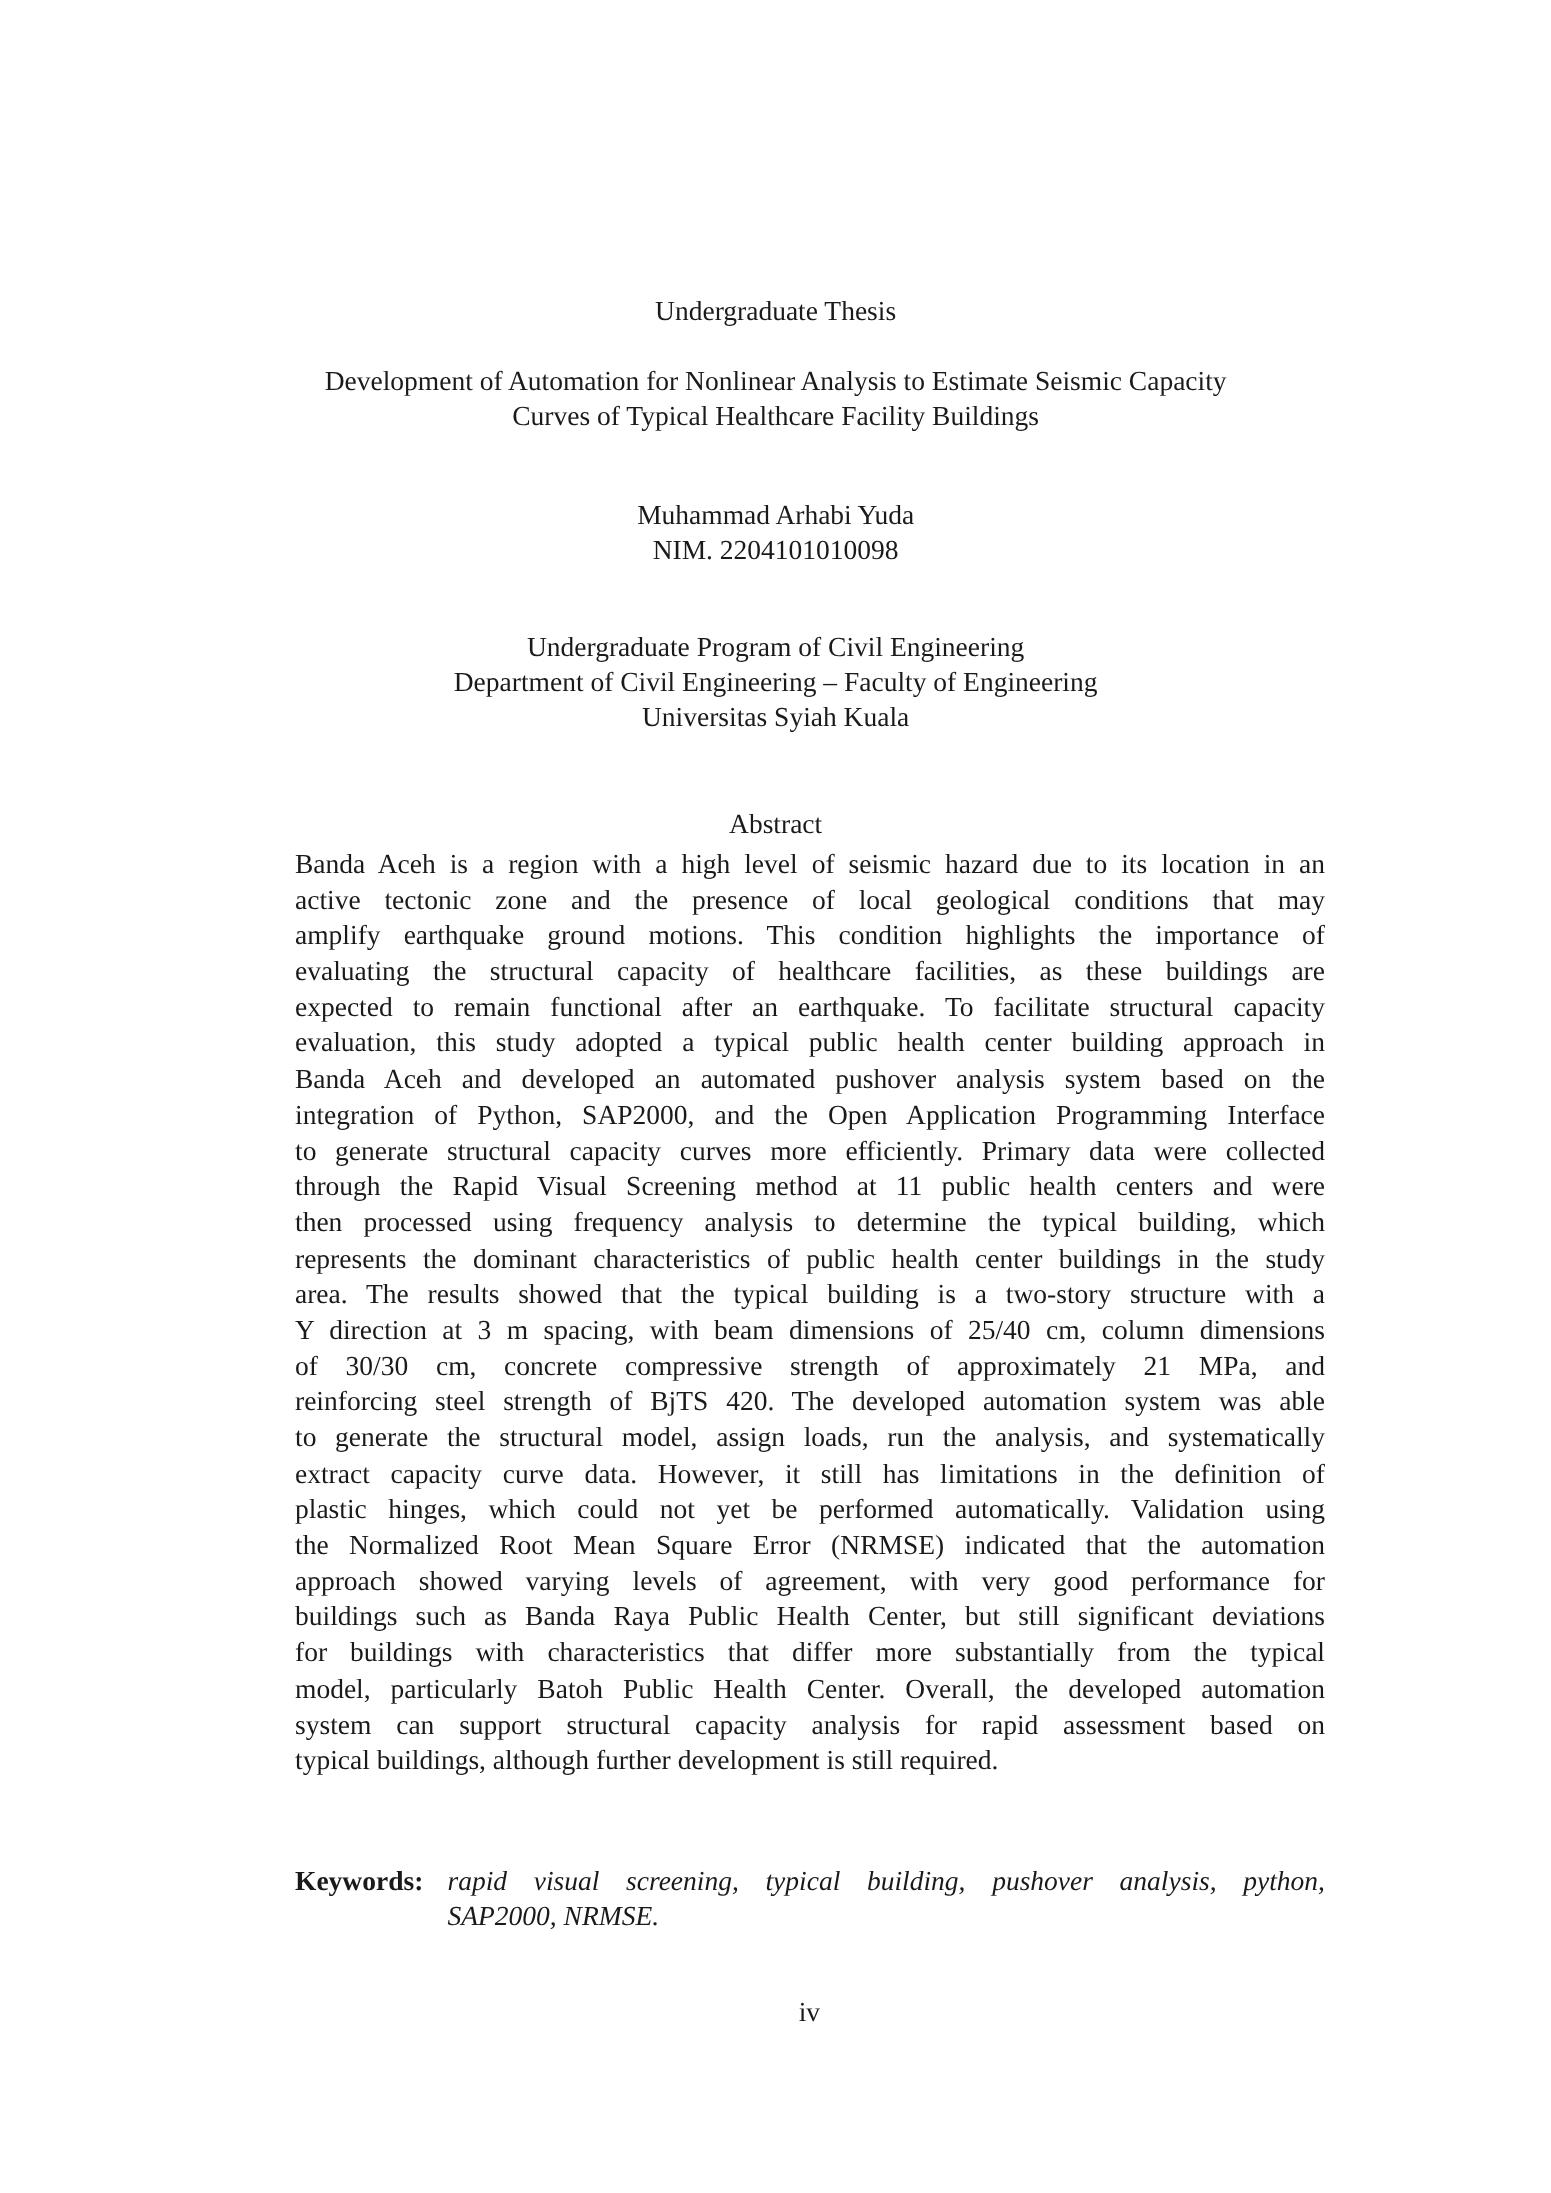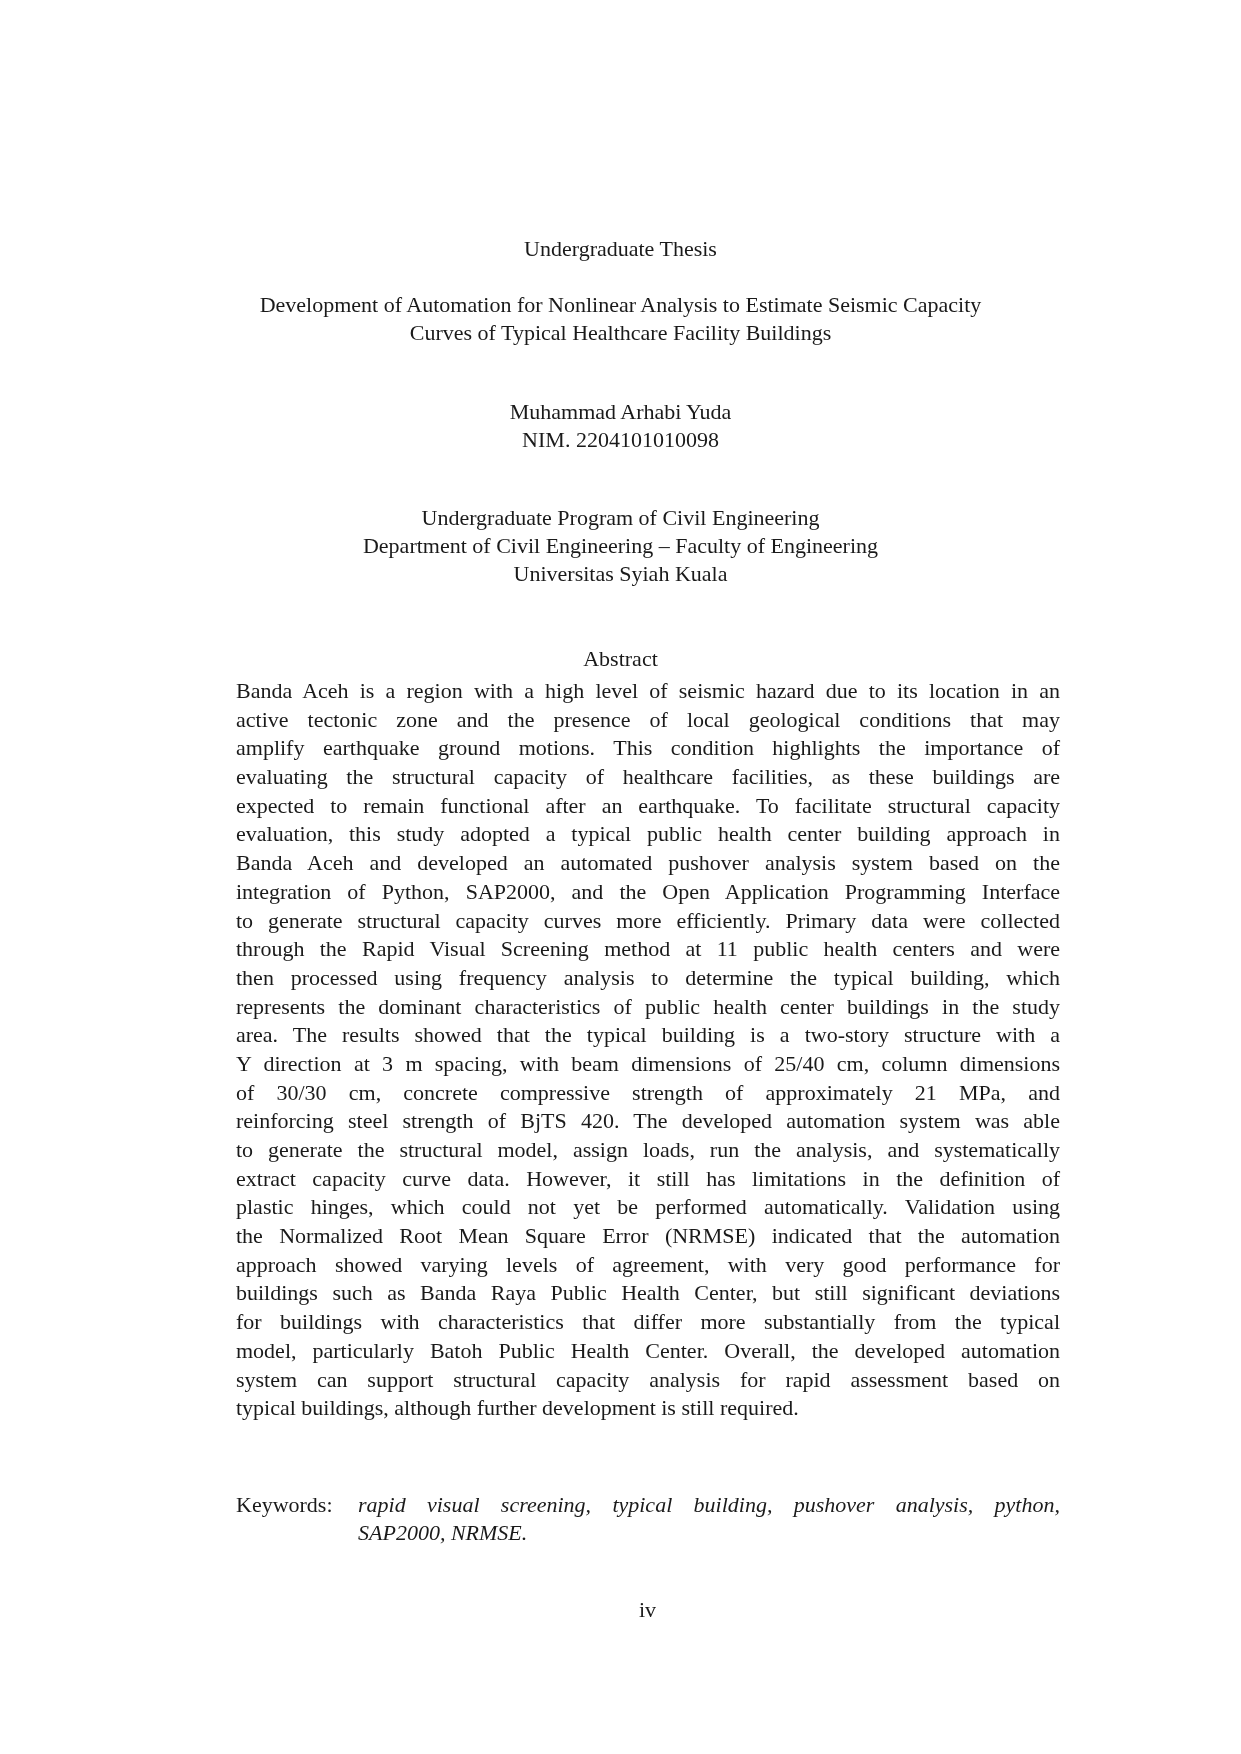--- a/index.html
+++ b/index.html
@@ -8,21 +8,21 @@
   .center { position: absolute; left: 0; width: 1241px; text-align: center; font-size: 22px; line-height: 28px; }
   #thesis-type { top: 235px; }
   #title { top: 291px; }
   #author { top: 398px; }
   #program { top: 504px; }
   #abstract-heading { top: 645px; }
   #abstract-body { position: absolute; left: 236px; top: 677px; width: 824px; font-size: 22px; line-height: 28.7px; }
   #abstract-body .ln { display: block; text-align: justify; text-align-last: justify; white-space: nowrap; height: 28.7px; }
   #abstract-body .ln.last { text-align-last: left; }
   #keywords { position: absolute; left: 236px; top: 1491px; width: 824px; font-size: 22px; line-height: 28px; }
-  #keywords .kw-label { position: absolute; left: 0; top: 0; font-weight: normal; }
+  #keywords .kw-label { position: absolute; left: 0; top: 0; font-weight: bold; }
   #keywords .kw-text { position: absolute; left: 122px; top: 0; width: 702px; font-style: italic; }
   #keywords .kw-text .ln { display: block; text-align: justify; text-align-last: justify; white-space: nowrap; }
   #keywords .kw-text .ln.last { text-align-last: left; }
   #page-number { top: 1596px; padding-left: 27px; }
 </style>
 </head>
 <body>
 
 <div class="center" id="thesis-type">Undergraduate Thesis</div>
 

